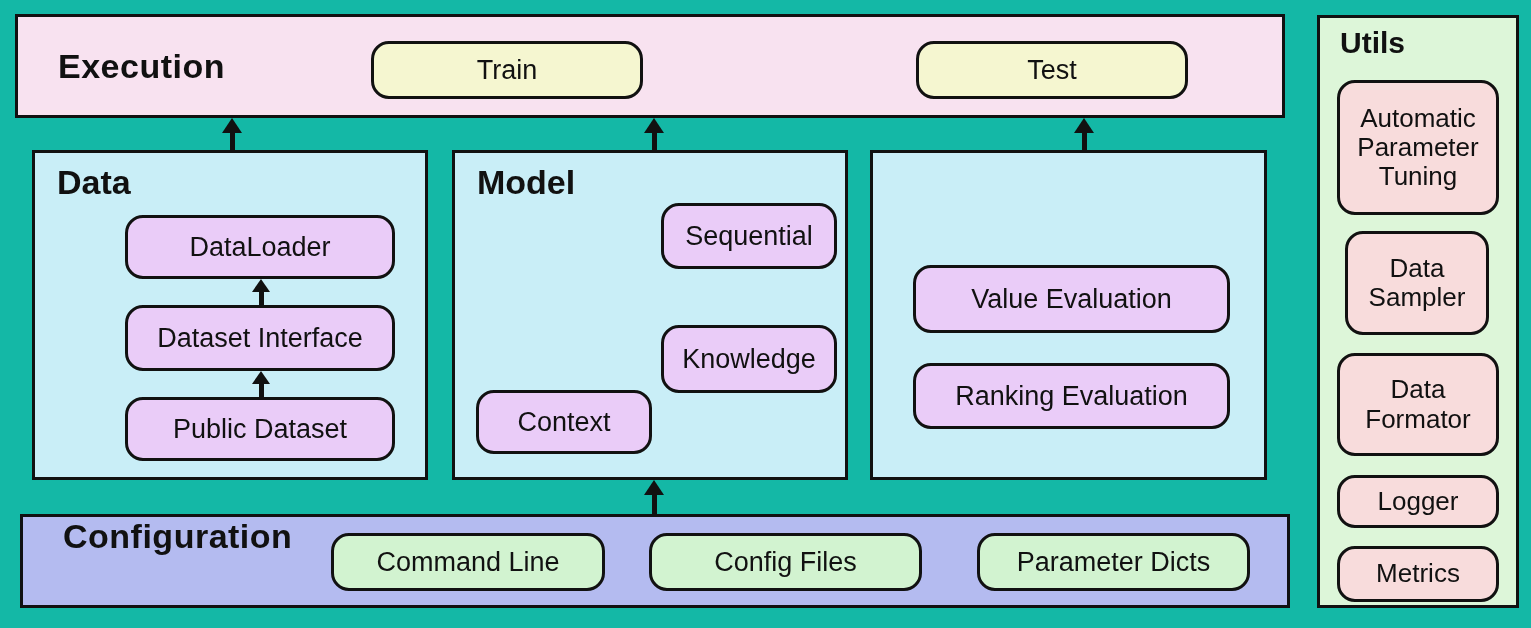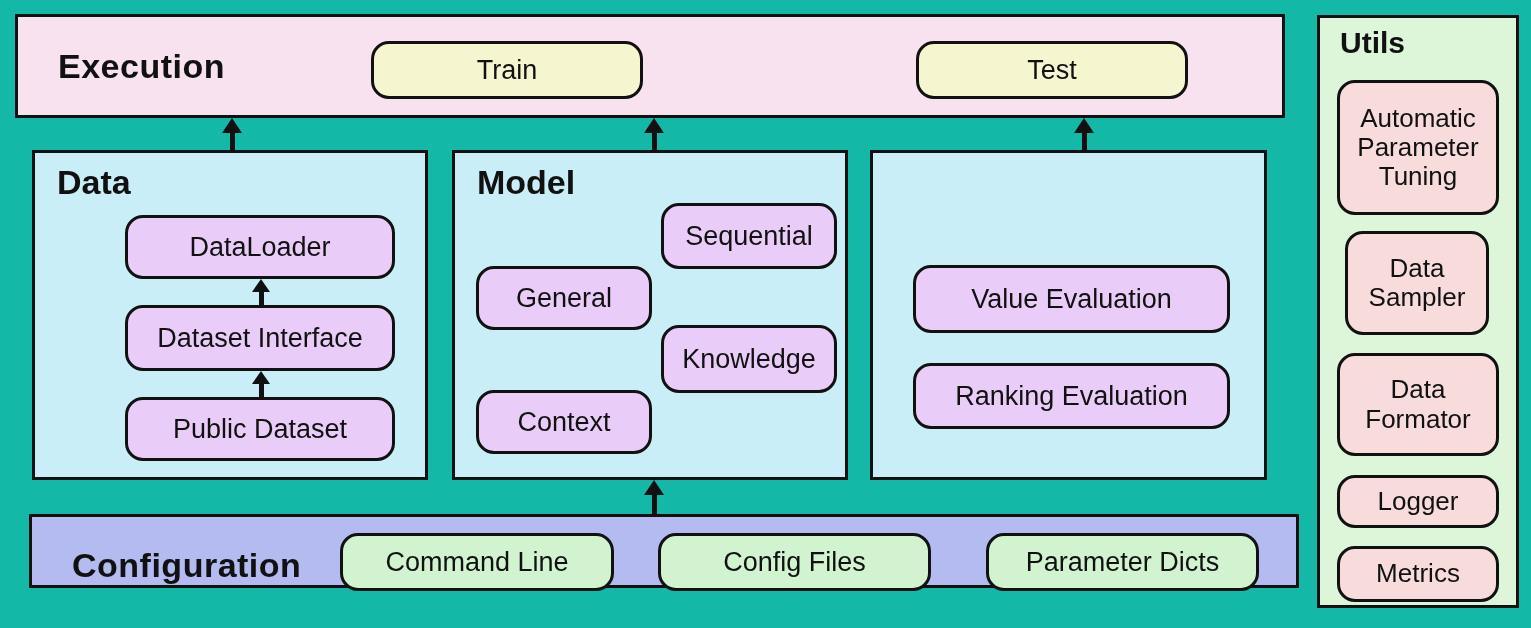--- a/index.html
+++ b/index.html
@@ -20,23 +20,23 @@
     position: absolute;
     border: 3px solid #111111;
     box-sizing: border-box;
   }
   .bar-execution {
     left: 15px; top: 14px; width: 1270px; height: 104px;
     background: var(--execution-bg, #f8e2f0);
     display: flex; align-items: center;
   }
   .bar-configuration {
-    left: 29px; top: 514px; width: 1270px; height: 74px;
+    left: 20px; top: 514px; width: 1270px; height: 94px;
     background: var(--configuration-bg, #b4bbf0);
-    display: flex; align-items: flex-end;
+    display: flex; align-items: flex-start;
   }
   .bar-title {
     font-size: 34px; font-weight: bold; margin-left: 40px;
     letter-spacing: 0.5px;
   }
   .panel-cyan {
     background: var(--module-bg, #c9eef7);
     top: 150px; height: 330px;
   }
   .panel-data       { left: 32px;  width: 396px; padding-left: 45px; }
@@ -142,21 +142,20 @@
     </div>
     <div class="arrow arrow-inner arrow-pd-di">
       <div class="head"></div>
       <div class="shaft"></div>
     </div>
   </section>
 
   <section class="panel panel-cyan panel-model">
     <div class="panel-title">Model</div>
     <div class="pill pill-purple pill-sequential">Sequential</div>
-    <div class="pill pill-purple pill-general">General</div>
     <div class="pill pill-purple pill-knowledge">Knowledge</div>
     <div class="pill pill-purple pill-context">Context</div>
   </section>
 
   <section class="panel panel-cyan panel-evaluation">
     <div class="pill pill-purple pill-value-eval">Value Evaluation</div>
     <div class="pill pill-purple pill-ranking-eval">Ranking Evaluation</div>
   </section>
 
   <section class="bar bar-configuration">

